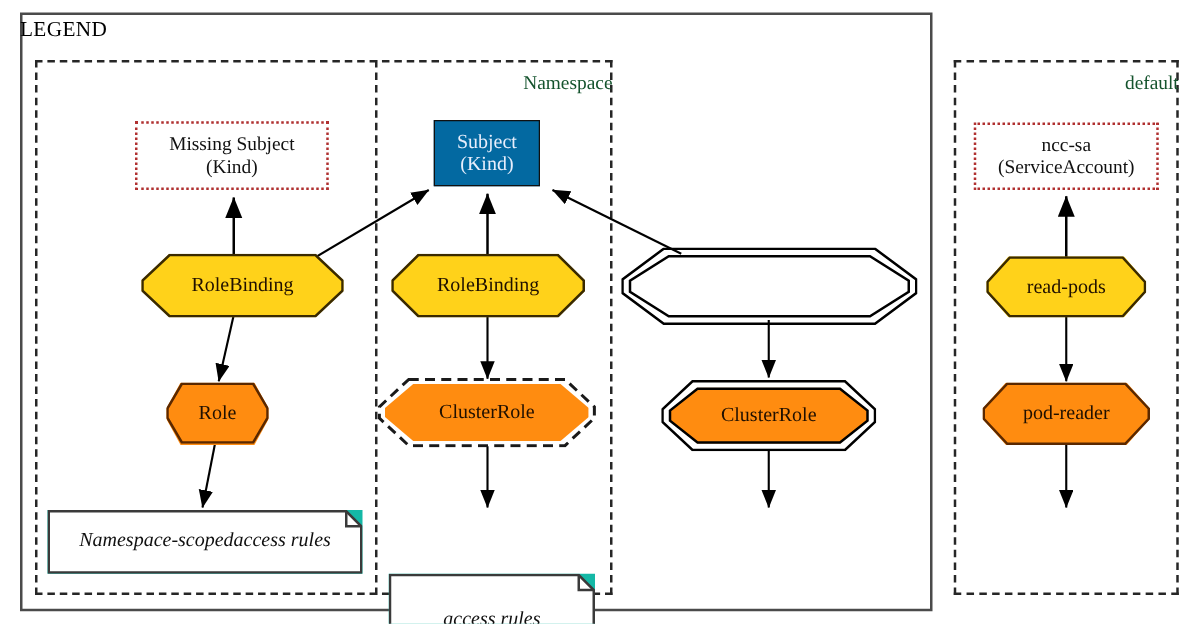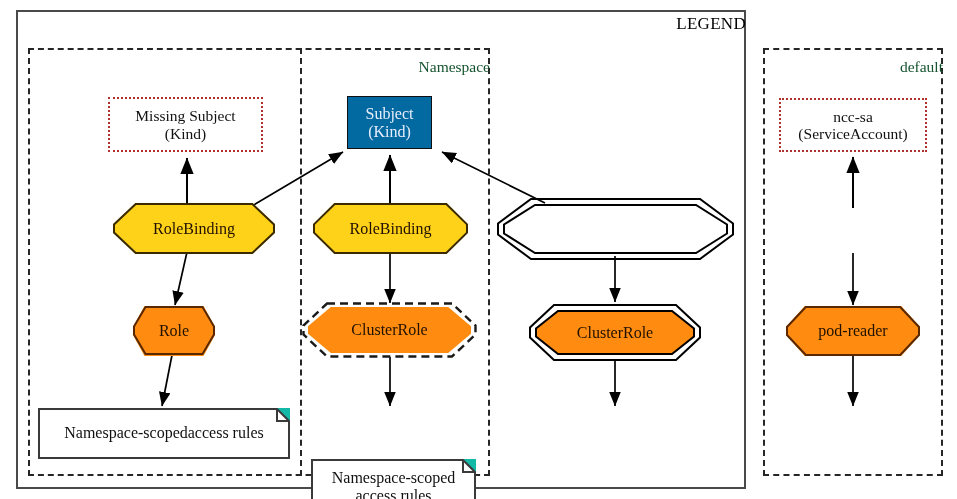--- a/index.html
+++ b/index.html
@@ -23,21 +23,21 @@
   }
 
   .abs { position: absolute; box-sizing: border-box; }
 
   
   .legend-frame {
     border: 2px solid #4a4a4a;
     background: #ffffff;
   }
   .legend-title {
-    text-align: right;
+    text-align: left;
     font-size: 17px;
     color: #000;
     letter-spacing: .3px;
   }
   .dash-cluster {
     border: 2px dashed #262626;
     background: transparent;
   }
   .cluster-title {
     text-align: right;
@@ -87,20 +87,21 @@
   .oct-edge {
     position: absolute;
     left: 0; top: 0; width: 100%; height: 100%;
     pointer-events: none;
   }
 
   
   .note {
     background: #14b8a6;
     position: relative;
+    font-style: italic;
   }
   .note-label {
     position: absolute;
     left: 0; top: 0; width: 100%; height: 100%;
     display: flex;
     align-items: center;
     justify-content: center;
     text-align: center;
     line-height: 1.15;
     font-size: 16px;
@@ -223,20 +224,26 @@
     </svg>
   </div>
 
   <div class="abs missing-box" style="left:779px; top:98px; width:148px; height:54px;">
     <span>
       <span>ncc-sa</span><br>
       <span>(ServiceAccount)</span>
     </span>
   </div>
 
+  <div class="oct-wrap" style="left:789px; top:205px; width:128px; height:49px;">
+    <div class="oct oct-yellow" style="width:128px; height:49px;">read-pods</div>
+    <svg class="oct-edge" viewBox="0 0 128 49" preserveAspectRatio="none">
+      <polygon points="18.9,1 109.1,1 127,20.6 127,28.4 109.1,48 18.9,48 1,28.4 1,20.6" fill="none" stroke="#3a2a00" stroke-width="2"></polygon>
+    </svg>
+  </div>
 
   <div class="oct-wrap" style="left:786px; top:306px; width:134px; height:50px;">
     <div class="oct oct-orange" style="width:134px; height:50px;">pod-reader</div>
     <svg class="oct-edge" viewBox="0 0 134 50" preserveAspectRatio="none">
       <polygon points="19.8,1 114.2,1 133,21 133,29 114.2,49 19.8,49 1,29 1,21" fill="none" stroke="#5a2800" stroke-width="2"></polygon>
     </svg>
   </div>
 
   <div class="abs note" style="left:38px; top:408px; width:252px; height:51px;">
     <svg width="252" height="51" viewBox="0 0 252 51">
@@ -248,19 +255,19 @@
     </div>
   </div>
 
   <div class="abs note" style="left:311px; top:408px; width:165px; height:56px;">
     <svg width="165" height="56" viewBox="0 0 165 56">
       <path d="M1,1 H152 L164,13 V55 H1 Z" fill="#ffffff" stroke="#3a3a3a" stroke-width="2"></path>
       <path d="M152,1 V13 H164" fill="none" stroke="#3a3a3a" stroke-width="2"></path>
     </svg>
     <div class="note-label">
       <span>
-        <span>Namespace-scoped</span><br>
+        <br>
         <span>access rules</span>
       </span>
     </div>
   </div>
 
 </div>
 
 </body></html>

